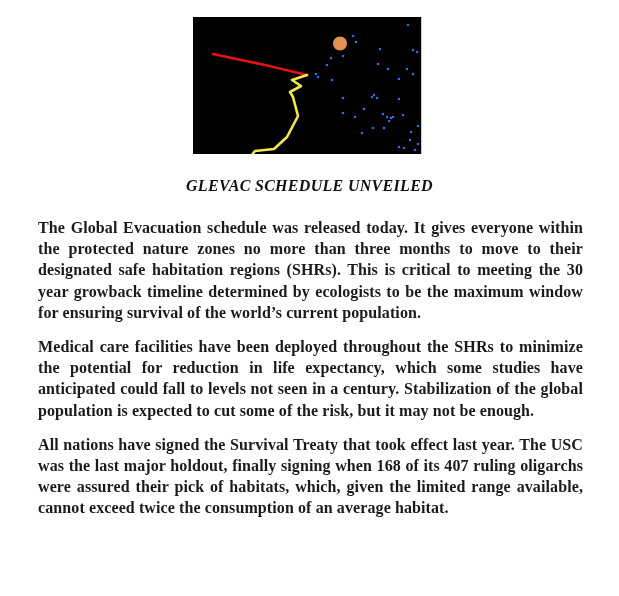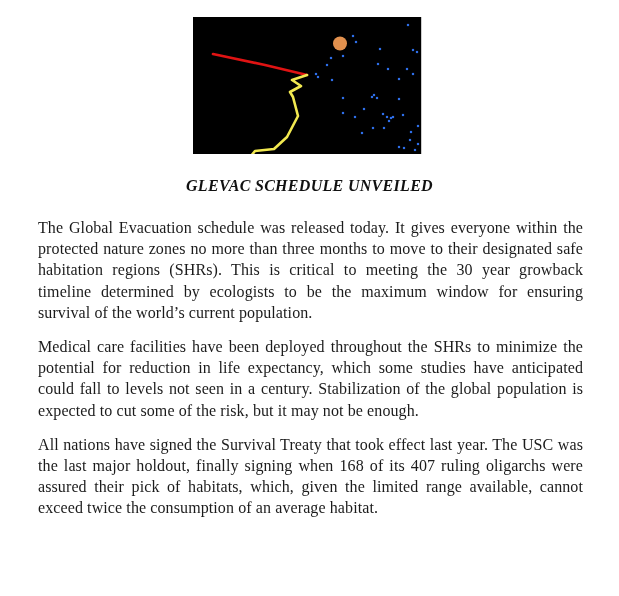--- a/index.html
+++ b/index.html
@@ -37,21 +37,21 @@
     position: absolute;
     top: 217px;
     left: 38px;
     width: 545px;
     font-size: 16px;
     line-height: 21.2px;
     letter-spacing: 0.1px;
     text-align: justify;
     color: #1b1b1b;
   }
-  .content p { margin: 0 0 13px 0; }
+  .content p { margin: 0 0 13px 0; font-weight: bold; }
 </style>
 </head>
 <body>
 
 <div class="page">
 
   <div class="hero">
     <svg id="hero-svg" viewBox="0 0 228 137" xmlns="http://www.w3.org/2000/svg">
       <rect id="space-bg" x="0" y="0" width="228" height="137" fill="#000000"></rect>
       <g id="star-field">

